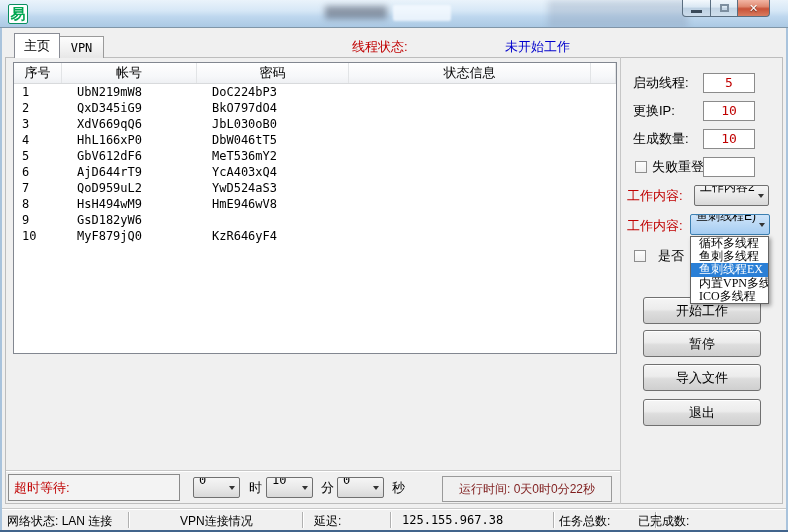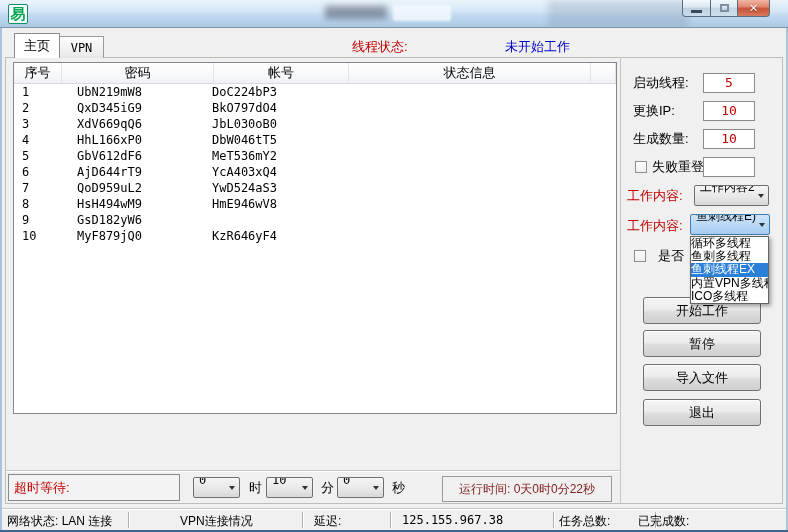--- a/index.html
+++ b/index.html
@@ -56,21 +56,21 @@
   .ts-value { left:505px; top:37px; }
 
   
   .tabpanel { position:absolute; left:5px; top:57px; width:778px; height:447px;
     border:1px solid #bdbdbd; background:#f0f0f0; }
   .vdivider { position:absolute; left:620px; top:57px; width:1px; height:447px; background:#c6c6c6; }
   .hdivider { position:absolute; left:6px; top:470px; width:614px; height:1px; background:#c6c6c6;
     box-shadow:0 1px 0 #ffffff; }
 
   
-  .listview { position:absolute; left:13px; top:62px; width:604px; height:352px;
+  .listview { position:absolute; left:13px; top:62px; width:604px; height:292px;
     background:#fff; border:1px solid #828790; overflow:hidden; }
   .lv-header { display:flex; height:21px;
     background:linear-gradient(#ffffff,#f6f7f9 70%,#eef0f3);
     border-bottom:1px solid #d8dadc; }
   .lv-h { display:flex; align-items:center; justify-content:center; font-size:13px;
     border-right:1px solid #e2e4e6; height:100%; }
   .w0{width:48px;} .w1{width:135px;} .w2{width:152px;} .w3{width:242px;} .w4{flex:1;}
   .lv-row { display:flex; height:16px; line-height:16px;
     font-family:"DejaVu Sans Mono","Liberation Mono",monospace; font-size:12px; }
   .lv-cell { overflow:hidden; white-space:nowrap; }
@@ -88,22 +88,22 @@
   .combo { position:absolute; height:21px; border:1px solid #707070; border-radius:2px;
     background:linear-gradient(#f5f5f5,#e8e8e8 55%,#d8d8d8); font-size:12px;
     display:flex; align-items:center; padding:0 14px 16px 5px; white-space:nowrap; overflow:hidden; }
   .combo .arrow { position:absolute; right:4px; top:8px; width:0; height:0;
     border-left:3.5px solid transparent; border-right:3.5px solid transparent;
     border-top:4px solid #333; }
   .combo.focused { background:linear-gradient(#cfe4f9,#a6cdf2); border-color:#3c7fb1; }
 
   .dropdown { position:absolute; left:690px; top:236px; width:79px; background:#fff;
     border:1px solid #646464; z-index:40; box-shadow:2px 2px 4px rgba(0,0,0,.35); }
-  .dd-item { height:13.2px; line-height:13px; font-size:12px; padding-left:0;
-    white-space:nowrap; overflow:hidden; }
+  .dd-item { height:13.2px; line-height:13px; font-size:12px; padding-left:8px;
+    white-space:nowrap; overflow:hidden;font-family:Liberation Serif, serif; }
   .dd-item.sel { background:#2a7fd6; color:#fff; }
 
   .btn { position:absolute; left:643px; width:118px; height:27px;
     border:1px solid #707070; border-radius:3px; font-size:13px; color:#000;
     background:linear-gradient(#f5f5f5,#ececec 45%,#dddddd 55%,#cfcfcf);
     box-shadow:inset 0 1px 0 rgba(255,255,255,.9); display:flex; align-items:center; justify-content:center; }
 
   
   .timeout-box { position:absolute; left:8px; top:474px; width:172px; height:27px;
     border:1px solid #8a8a8a; background:#f3f3f3; display:flex; align-items:center; padding-left:5px; }
@@ -151,22 +151,22 @@
   <div class="lbl red ts-label">线程状态:</div>
   <div class="lbl blue ts-value">未开始工作</div>
 
   <div class="tabpanel"></div>
   <div class="vdivider"></div>
   <div class="hdivider"></div>
 
   <div class="listview">
     <div class="lv-header">
       <div class="lv-h w0">序号</div>
+      <div class="lv-h w1">帐号</div>
       <div class="lv-h w2">密码</div>
-      <div class="lv-h w1">帐号</div>
       <div class="lv-h w3">状态信息</div>
       <div class="lv-h w4"></div>
     </div>
     <div>
         <div class="lv-row">
           <div class="lv-cell c0">1</div>
           <div class="lv-cell c1">UbN219mW8</div>
           <div class="lv-cell c2">DoC224bP3</div>
           <div class="lv-cell c3"></div>
         </div>

